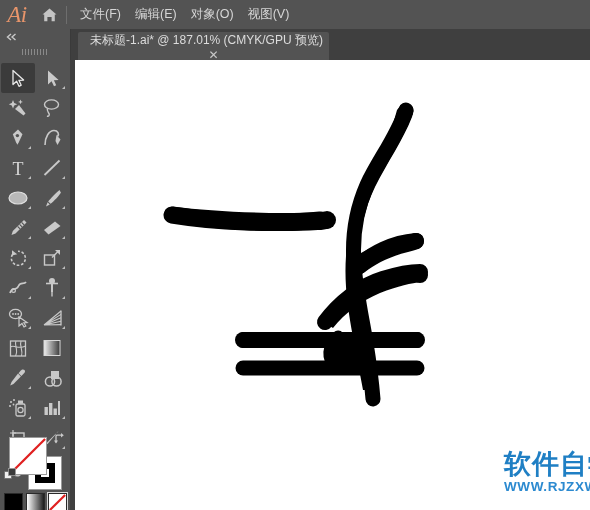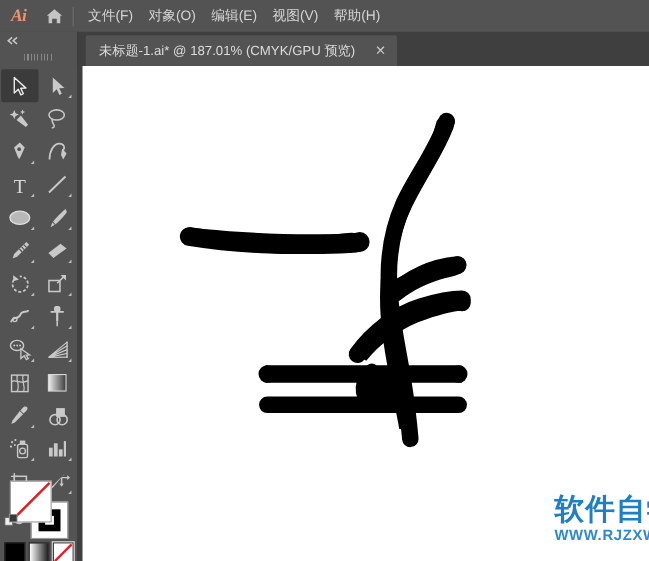--- a/index.html
+++ b/index.html
@@ -11,42 +11,42 @@
   }
   #app{position:relative;width:590px;height:510px;}
 
   
   .menubar{
     position:absolute;left:0;top:0;width:590px;height:29px;
     background:#535353;display:flex;align-items:center;
   }
   .ai-logo{
     width:34px;height:29px;display:flex;align-items:center;justify-content:center;
-    color:#e8956b;font-size:16px;font-weight:bold;font-style:italic;
+    color:#e8956b;font-size:23px;font-weight:normal;font-style:italic;
     letter-spacing:-0.5px;font-family:"Liberation Serif","DejaVu Serif",serif;
   }
   .home-btn{
     width:30px;height:29px;display:flex;align-items:center;justify-content:center;
   }
   .home-btn svg{display:block;}
   .menu-sep{width:1px;height:18px;background:#6e6e6e;margin:0 6px 0 2px;}
   .menu-items{display:flex;}
   .menu-item{
     color:#d6d6d6;font-size:12.5px;padding:4px 7px;white-space:nowrap;cursor:default;
   }
 
   
   .tabbar{
     position:absolute;left:70px;top:29px;width:520px;height:31px;
     background:#3f3f3f;border-bottom:1px solid #2b2b2b;
   }
   .tab{
     position:absolute;left:8px;top:3px;height:28px;
     background:#535353;display:flex;align-items:center;
-    padding:0 6px 0 12px;border-top-left-radius:2px;border-top-right-radius:2px;
+    padding:0 6px 0 12px;border-top-left-radius:2px;border-top-right-radius:2px;flex-direction:column;
   }
   .tab-title{color:#dcdcdc;font-size:12px;white-space:nowrap;}
   .tab-close{
     color:#c9c9c9;font-size:12px;margin-left:14px;padding:0 4px;cursor:pointer;
     line-height:1;font-weight:bold;
   }
 
   
   .toolpanel{
     position:absolute;left:0;top:29px;width:70px;height:481px;
@@ -149,24 +149,23 @@
   <div class="menubar">
     <div class="ai-logo">Ai</div>
     <div class="home-btn">
       <svg width="17" height="16" viewBox="0 0 17 16">
         <path d="M8.5 1.5 L1.5 7.4 L3.2 7.4 L3.2 14.2 L6.4 14.2 L6.4 10 L10.6 10 L10.6 14.2 L13.8 14.2 L13.8 7.4 L15.5 7.4 Z" fill="#c4c4c4"></path>
       </svg>
     </div>
     <div class="menu-sep"></div>
     <div class="menu-items">
       <div class="menu-item">文件(F)</div>
+      <div class="menu-item">编辑(E)</div>
       <div class="menu-item">对象(O)</div>
-      <div class="menu-item">编辑(E)</div>
       <div class="menu-item">视图(V)</div>
-      <div class="menu-item">帮助(H)</div>
     </div>
   </div>
 
   <div class="tabbar">
     <div class="tab">
       <span class="tab-title">未标题-1.ai* @ 187.01% (CMYK/GPU 预览)</span>
       <span class="tab-close">✕</span>
     </div>
   </div>
 

